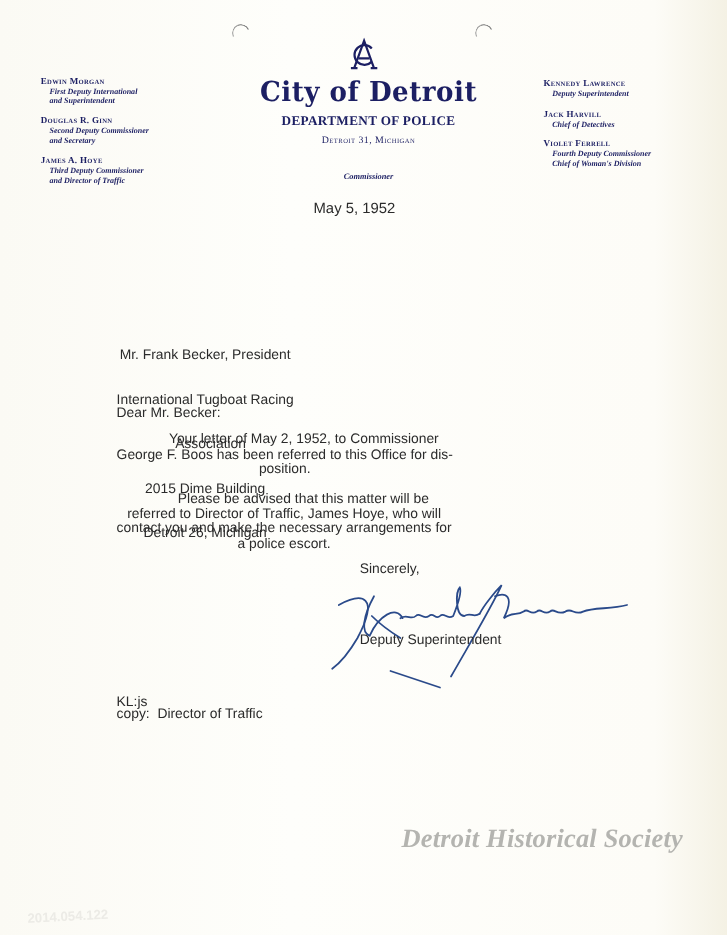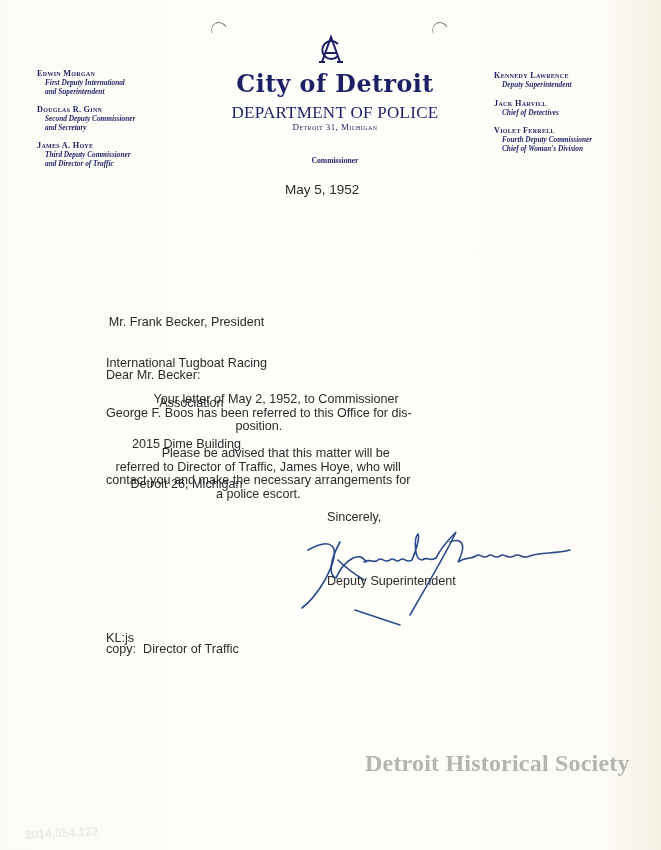--- a/index.html
+++ b/index.html
@@ -6,27 +6,27 @@
   body{width:661px;height:850px;background:#fdfcf8;position:relative;overflow:hidden;}
   .page{position:absolute;left:0;top:0;width:661px;height:850px;background:linear-gradient(90deg,#fbfaf4 0%,#fefefb 40%,#fdfcf7 90%,#f4f1e4 100%);}
   .hole{position:absolute;top:22px;width:14px;height:14px;border-radius:50%;border-top:1.5px solid #777;border-left:1.5px solid #999;border-right:1px solid transparent;border-bottom:1px solid transparent;transform:rotate(20deg);}
   .lh-col{position:absolute;font-family:"Liberation Serif",serif;color:#1c1f63;}
   .lh-name{font-size:8.2px;font-variant:small-caps;font-weight:bold;letter-spacing:0.3px;line-height:10px;}
   .lh-title{font-size:7.3px;font-style:italic;font-weight:bold;line-height:8.5px;padding-left:8px;}
   .lh-block{margin-bottom:9px;}
   .center{position:absolute;left:220px;width:230px;text-align:center;font-family:"Liberation Serif",serif;color:#1c1f63;}
   .logo{position:absolute;left:314px;top:34px;width:34px;height:30px;}
   .city{top:69px;font-size:25px;font-weight:bold;letter-spacing:0.5px;font-family:"DejaVu Serif",serif;transform:scaleX(0.95);}
-  .dept{top:103px;font-size:17px;letter-spacing:0.3px;}
+  .dept{top:103px;font-size:12px;letter-spacing:0.3px;font-weight:bold;}
   .addr{top:122px;font-size:9px;font-variant:small-caps;letter-spacing:0.4px;}
   .comm{top:145px;font-size:8.6px;font-weight:bold;letter-spacing:0.3px;}
-  .commt{top:156px;font-size:7.6px;font-weight:bold;}
+  .commt{top:156px;font-size:7.6px;font-style:italic;font-weight:bold;}
   .tw{position:absolute;font-family:Liberation Sans, sans-serif;font-size:12.6px;color:#2b2b2b;line-height:13.5px;white-space:pre;text-align:center;}
   .sig{position:absolute;left:300px;top:520px;width:290px;height:110px;}
-  .watermark{position:absolute;left:365px;top:750px;font-family:"Liberation Serif",serif;font-weight:bold;font-size:24px;color:#b4b4b0;letter-spacing:0.2px;}
+  .watermark{position:absolute;left:365px;top:750px;font-family:"Liberation Serif",serif;font-style:italic;font-weight:bold;font-size:24px;color:#b4b4b0;letter-spacing:0.2px;}
   .catalog{position:absolute;left:25px;top:826px;font-family:"Liberation Sans",sans-serif;font-weight:bold;font-size:12px;color:#ecebe6;transform:rotate(-3deg);}
 </style>
 </head>
 <body>
 
 <div class="page">
   <div class="hole" style="left:211px;"></div>
   <div class="hole" style="left:432px;"></div>
 
   <div class="lh-col" style="left:37px;top:69px;">

